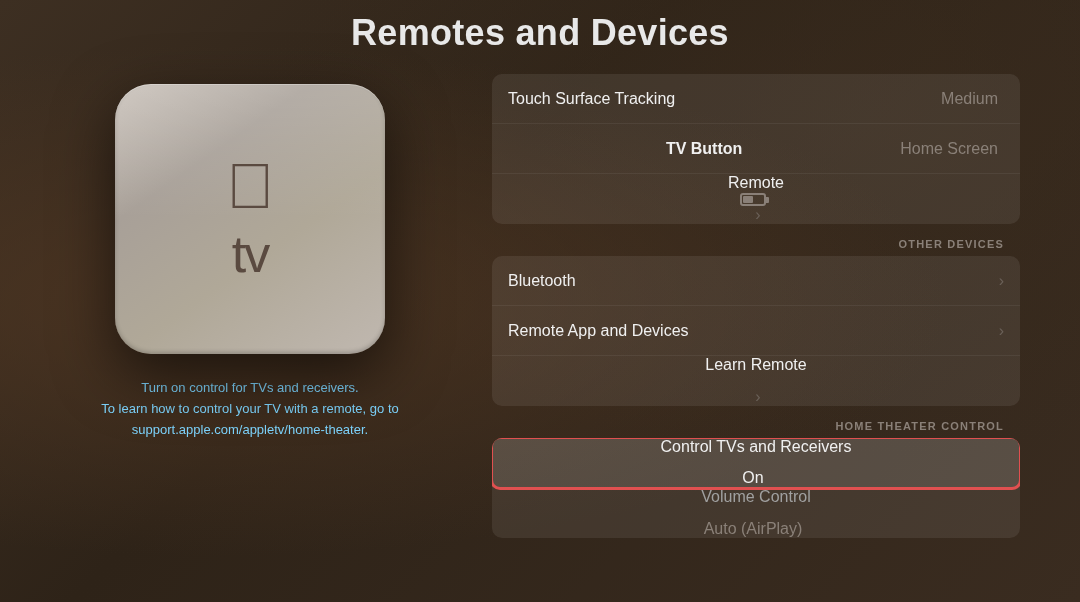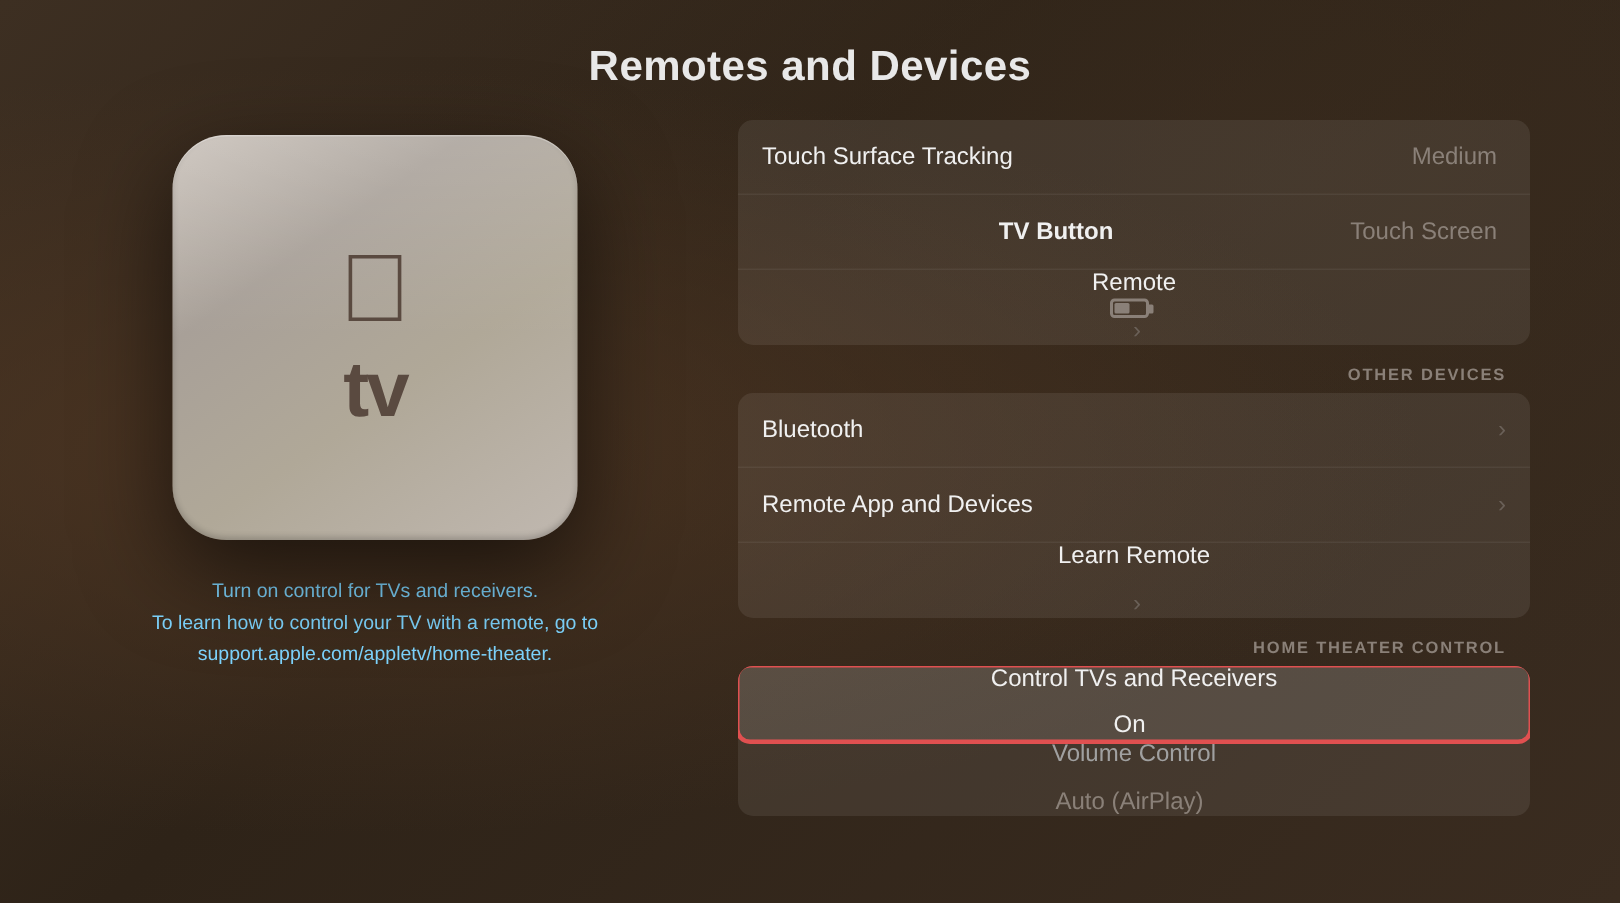--- a/index.html
+++ b/index.html
@@ -31,24 +31,24 @@
       z-index: 1;
       width: 100%;
       height: 100%;
       display: flex;
       flex-direction: column;
     }
 
     
     .page-title {
       text-align: center;
-      font-size: 28px;
+      font-size: 36px;
       font-weight: 600;
       color: #e8e8e8;
-      padding: 28px 0 20px;
+      padding: 12px 0 20px;
       letter-spacing: 0.3px;
     }
 
     
     .main-content {
       display: flex;
       flex: 1;
       padding: 0 60px 20px;
       gap: 40px;
       align-items: flex-start;
@@ -93,21 +93,21 @@
       font-size: 64px;
       color: #5a4a40;
       line-height: 1;
       margin-bottom: 6px;
       position: relative;
       z-index: 1;
     }
 
     .tv-text {
       font-size: 52px;
-      font-weight: 700;
+      font-weight: 400;
       color: #5a4a40;
       letter-spacing: -2px;
       position: relative;
       z-index: 1;
       text-align: right;
     }
 
     .left-description {
       margin-top: 24px;
       text-align: center;
@@ -270,21 +270,21 @@
       <div class="settings-section">
         <div class="settings-group">
 
           <div class="settings-row">
             <span class="row-label">Touch Surface Tracking</span>
             <span class="row-value">Medium</span>
           </div>
 
           <div class="settings-row">
             <span class="row-label bold">TV Button</span>
-            <span class="row-value">Touch Screen</span>
+            <span class="row-value">Home Screen</span>
           </div>
 
           <div class="settings-row">
             <span class="row-label">Remote</span>
             <div class="battery-icon">
               <div class="battery-body">
                 <div class="battery-fill"></div>
               </div>
             </div>
             <span class="chevron-icon">›</span>

